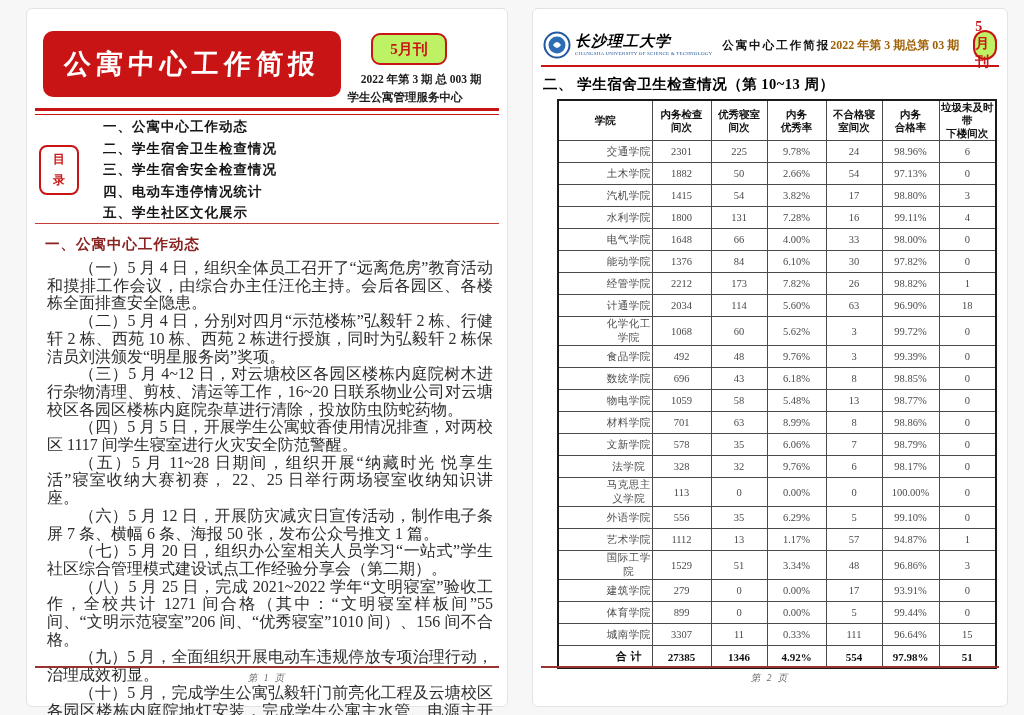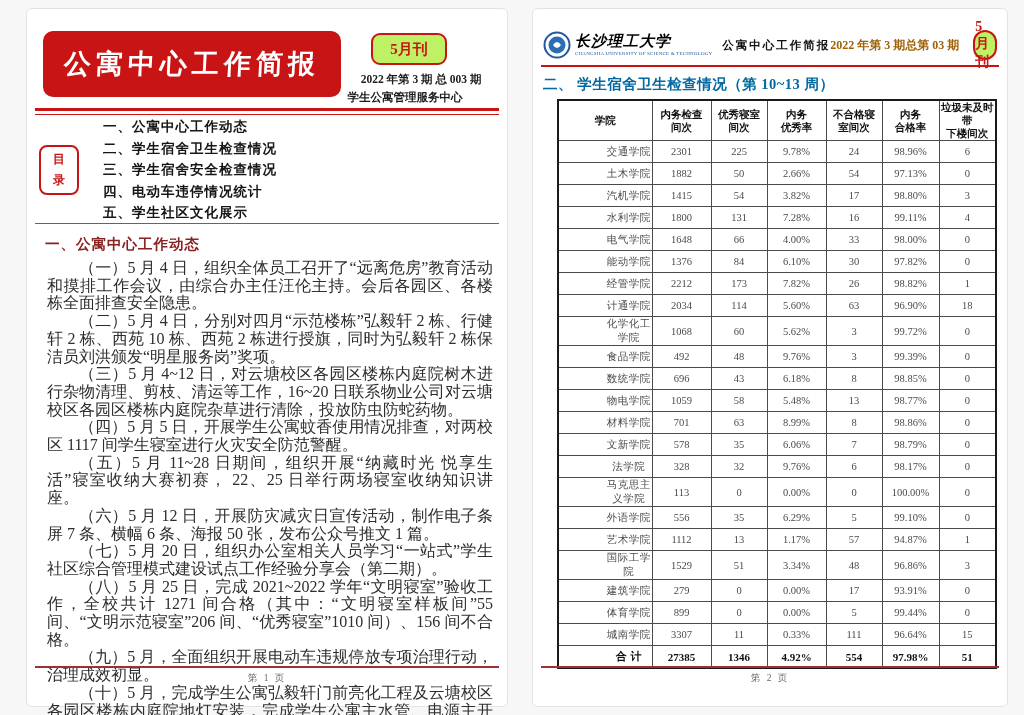--- a/index.html
+++ b/index.html
@@ -78,21 +78,21 @@
   }
   .para { text-indent:2em; }
 
   
   .footer-rule {
     position:absolute; left:8px; right:8px; top:657px;
     border-top:2px solid #993333;
   }
   .footer-page {
     position:absolute; left:0; right:0; top:663px; text-align:center;
-    font-size:9.5px; color:#666; letter-spacing:2px;
+    font-size:9.5px; color:#666; letter-spacing:2px;font-style:italic;
   }
 
   
   .rp-header {
     position:absolute; left:10px; top:18px; right:10px; height:36px;
     display:flex; align-items:center;
   }
   .logo-wrap { display:flex; align-items:center; }
   .univ-block { margin-left:4px; line-height:1; }
   .univ-name {
@@ -111,21 +111,21 @@
     margin-left:auto; margin-right:14px; font-size:12px; font-weight:bold;
     color:#a16207; white-space:nowrap;
   }
   #right-badge { width:80px; height:30px; border-radius:15px; font-size:14px; }
   .rp-rule {
     position:absolute; left:8px; right:8px; top:56px;
     border-top:2px solid #c81414;
   }
   .sec2-heading {
     position:absolute; left:10px; top:66px;
-    font-size:14.5px; font-weight:bold; color:#0369a1; letter-spacing:.5px;
+    font-size:14.5px; font-weight:bold; color:#000000; letter-spacing:.5px;
   }
 
   
   .hygiene-table {
     position:absolute; left:24px; top:90px; width:438px;
     border-collapse:collapse; table-layout:fixed;
     border:2px solid #1a1a1a;
     font-family:"Liberation Serif","DejaVu Serif",serif;
   }
   .hygiene-table th, .hygiene-table td {

